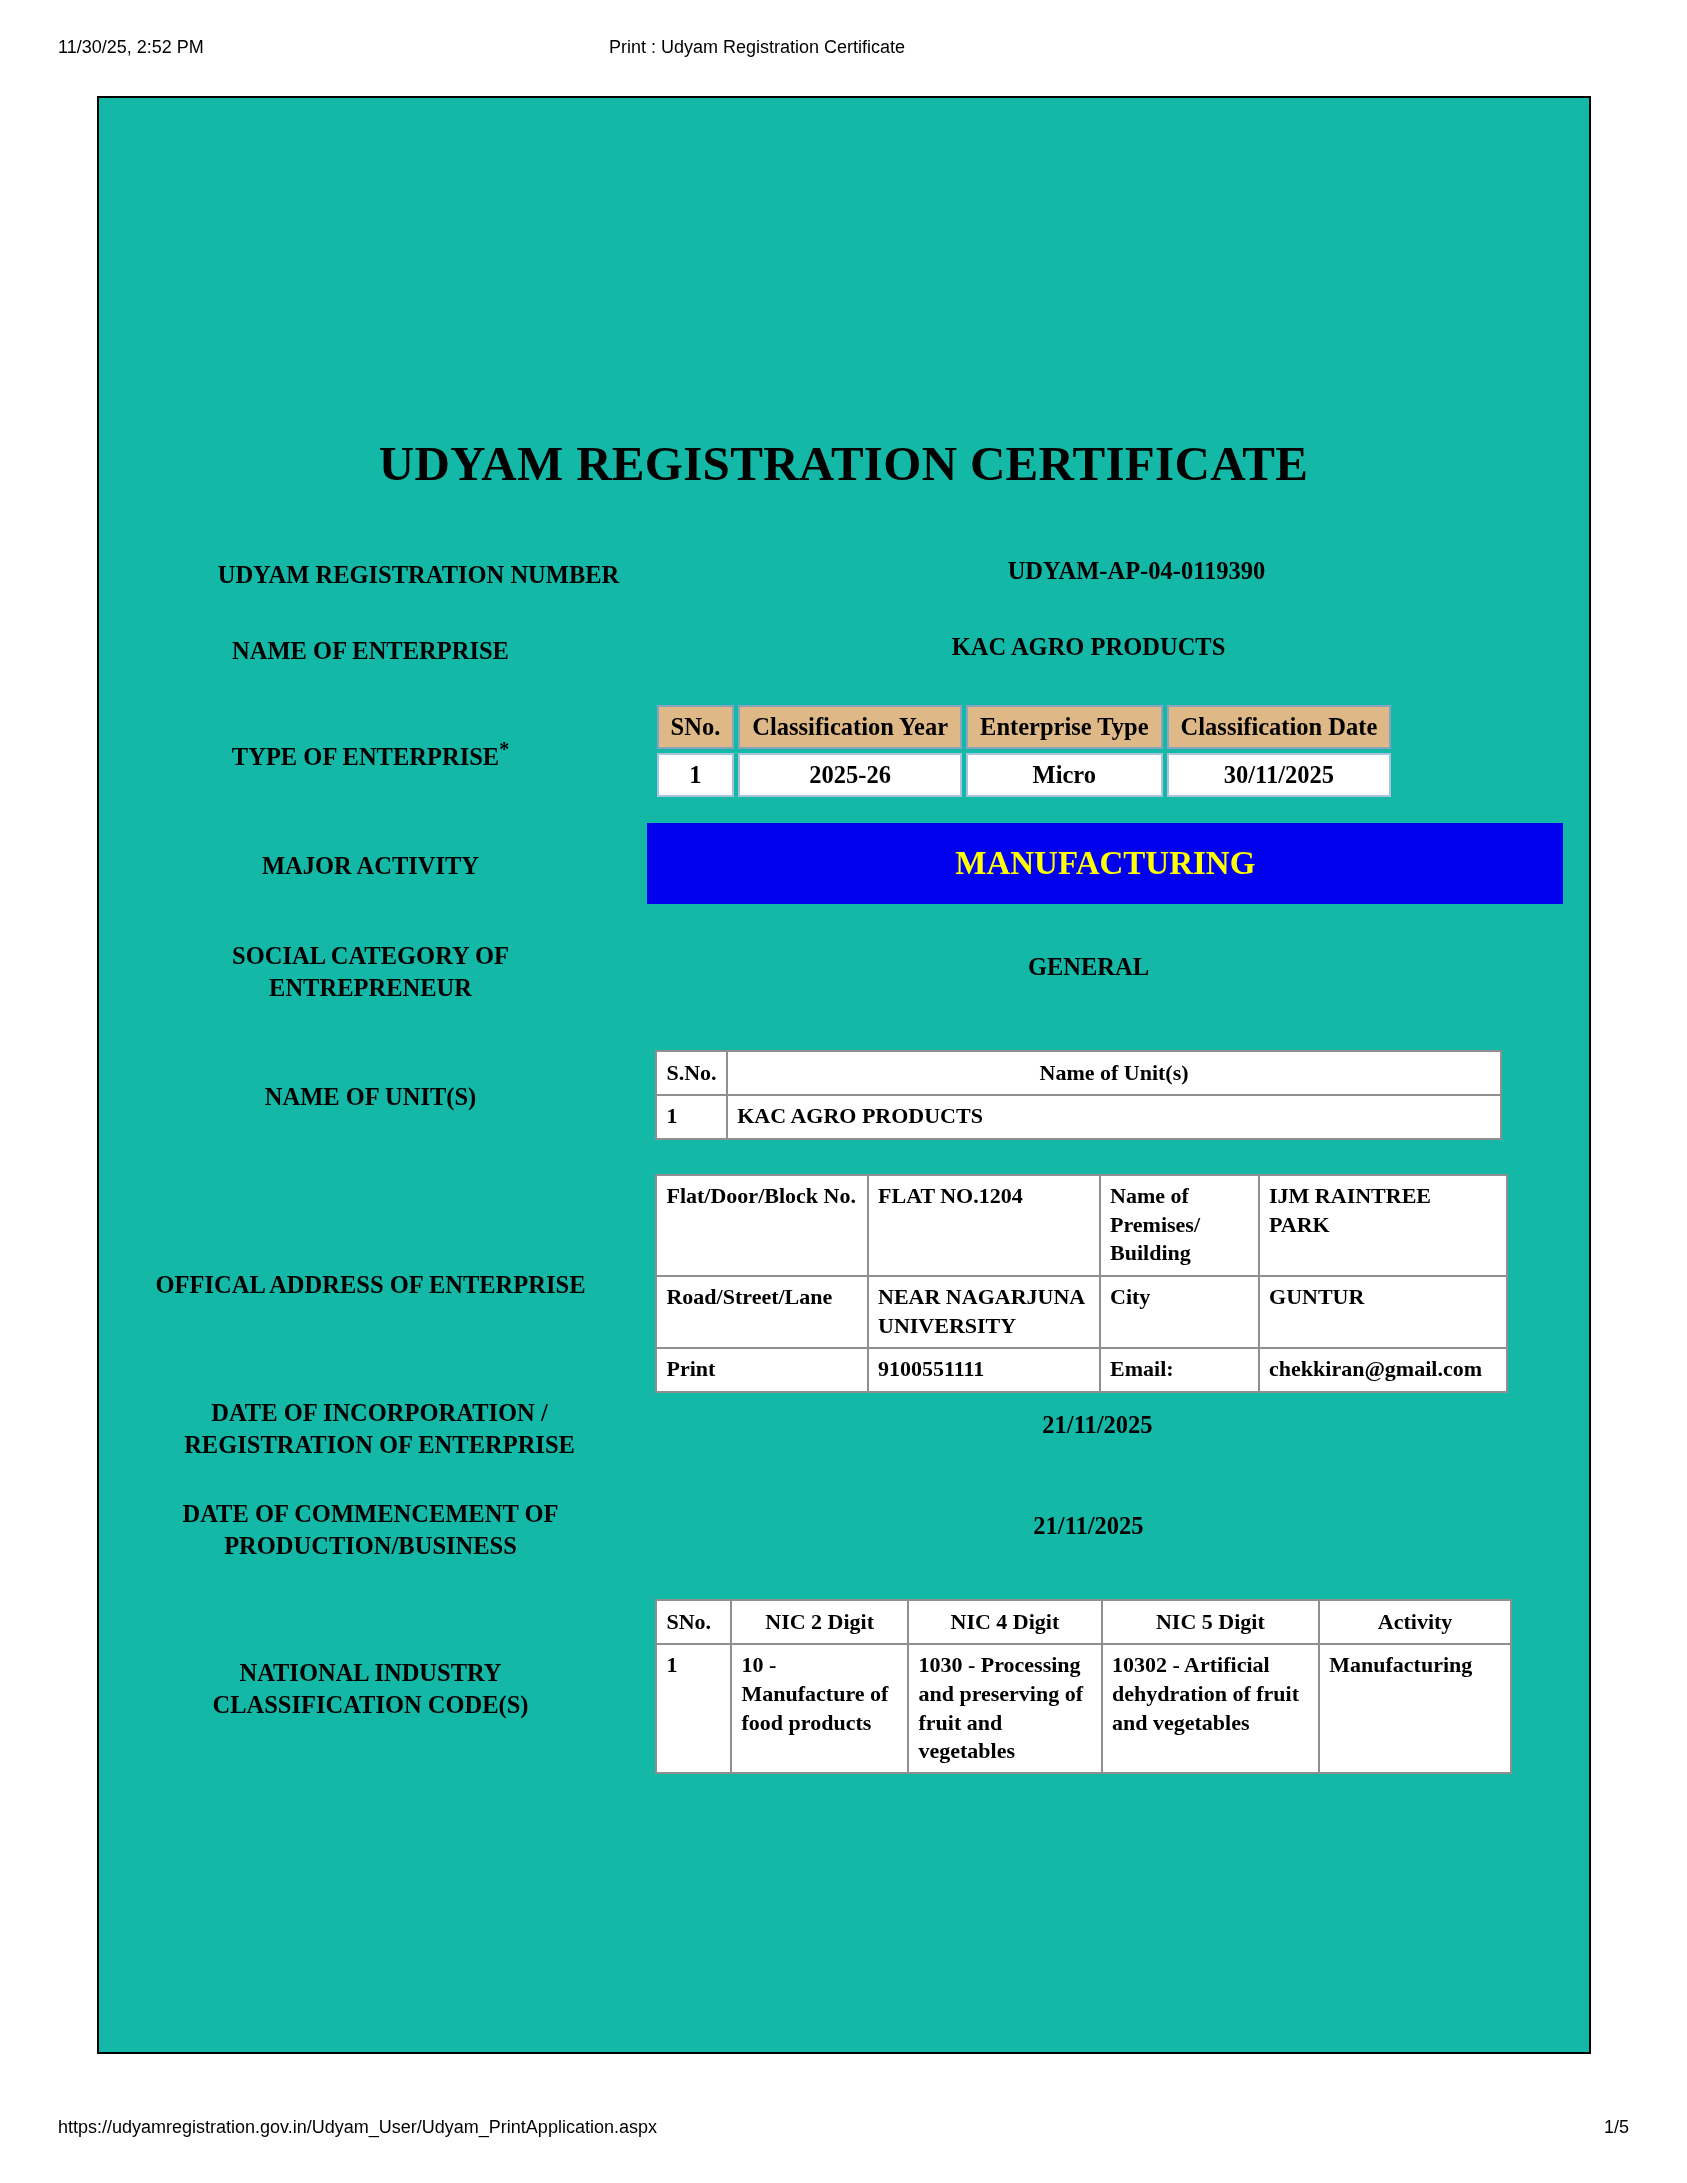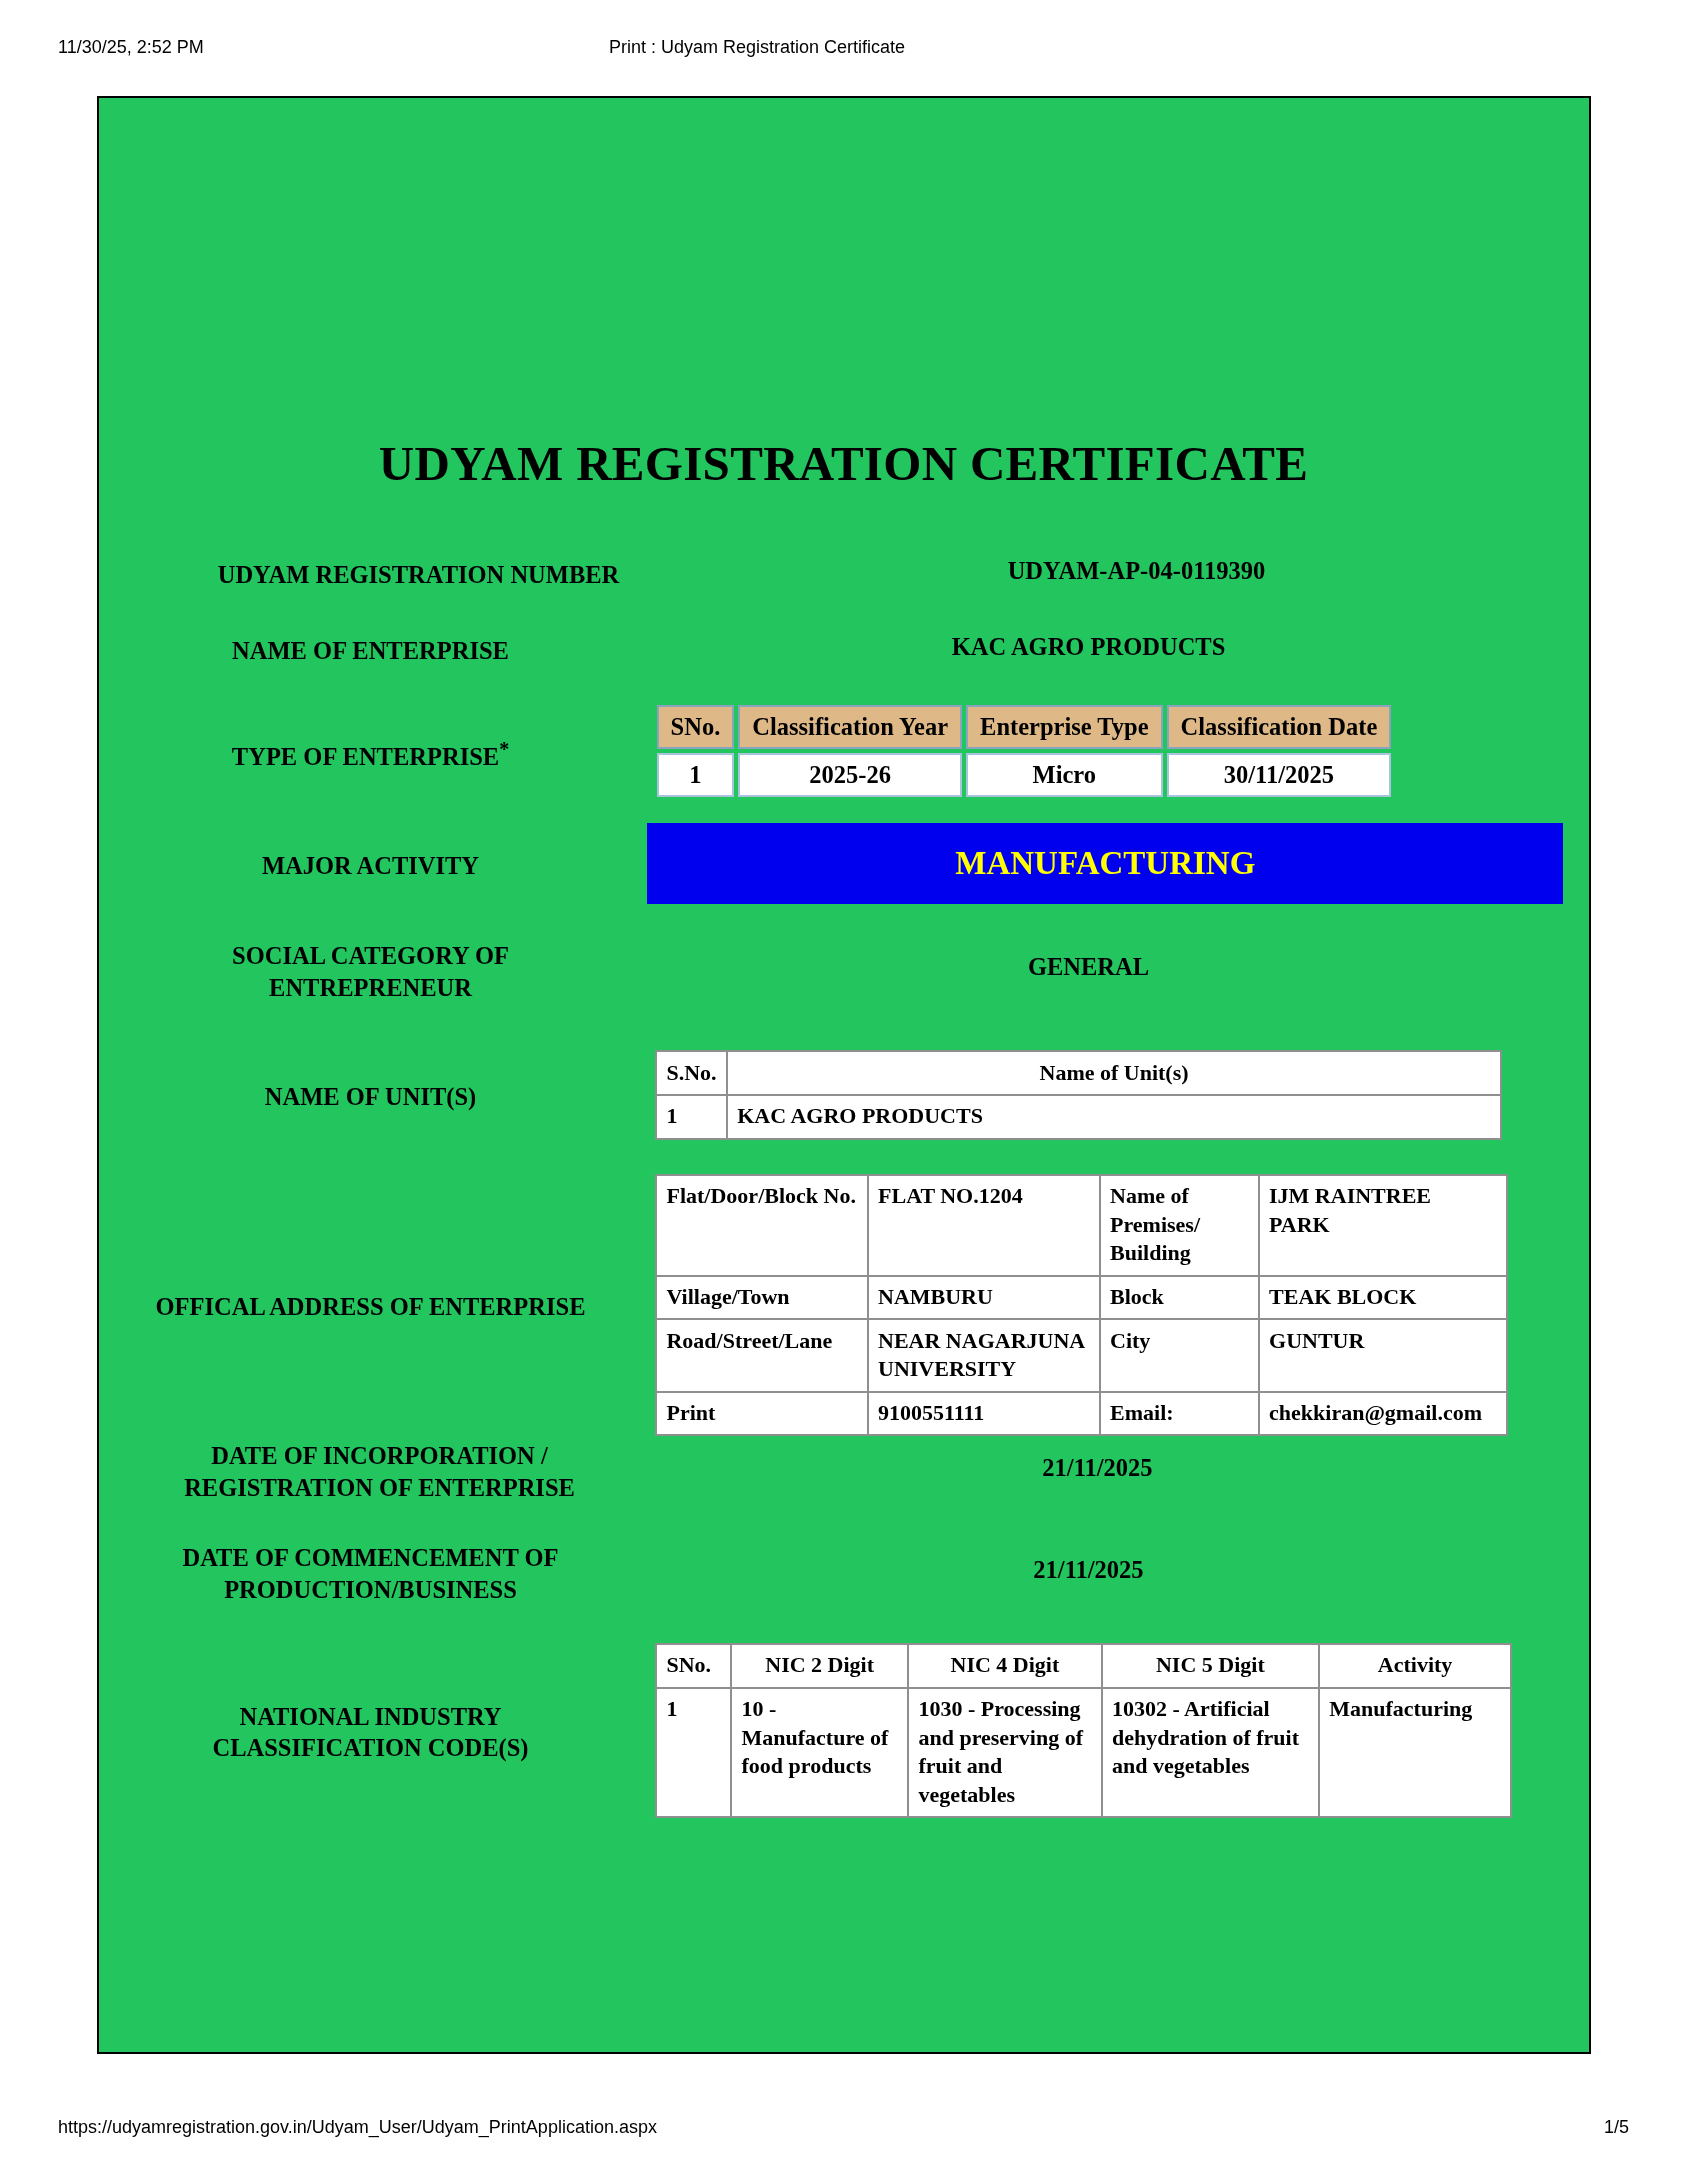--- a/index.html
+++ b/index.html
@@ -65,21 +65,21 @@
 
   
   .cert-page {
     position: absolute;
     left: 97px;
     top: 96px;
     width: 1494px;
     height: 1958px;
     border: 2.6px solid #000;
     box-sizing: border-box;
-    background: #22c55e;
+    background: #14b8a6;
   }
 
   .cert-title {
     position: absolute;
     left: 0;
     top: 337px;
     width: 1489px;
     text-align: center;
     font-size: 49px;
     font-weight: bold;
@@ -294,26 +294,20 @@
       <div class="val">
         <table class="grid addr-tbl">
           <tbody>
             <tr>
               <td class="k1">Flat/Door/Block No.</td>
               <td class="v1">FLAT NO.1204</td>
               <td class="k2">Name of Premises/ Building</td>
               <td class="v2">IJM RAINTREE PARK</td>
             </tr>
             <tr>
-              <td class="k1">Village/Town</td>
-              <td class="v1">NAMBURU</td>
-              <td class="k2">Block</td>
-              <td class="v2">TEAK BLOCK</td>
-            </tr>
-            <tr>
               <td class="k1">Road/Street/Lane</td>
               <td class="v1">NEAR NAGARJUNA UNIVERSITY</td>
               <td class="k2">City</td>
               <td class="v2">GUNTUR</td>
             </tr>
             <tr>
               <td class="k1">Print</td>
               <td class="v1">9100551111</td>
               <td class="k2">Email:</td>
               <td class="v2">chekkiran@gmail.com</td>

